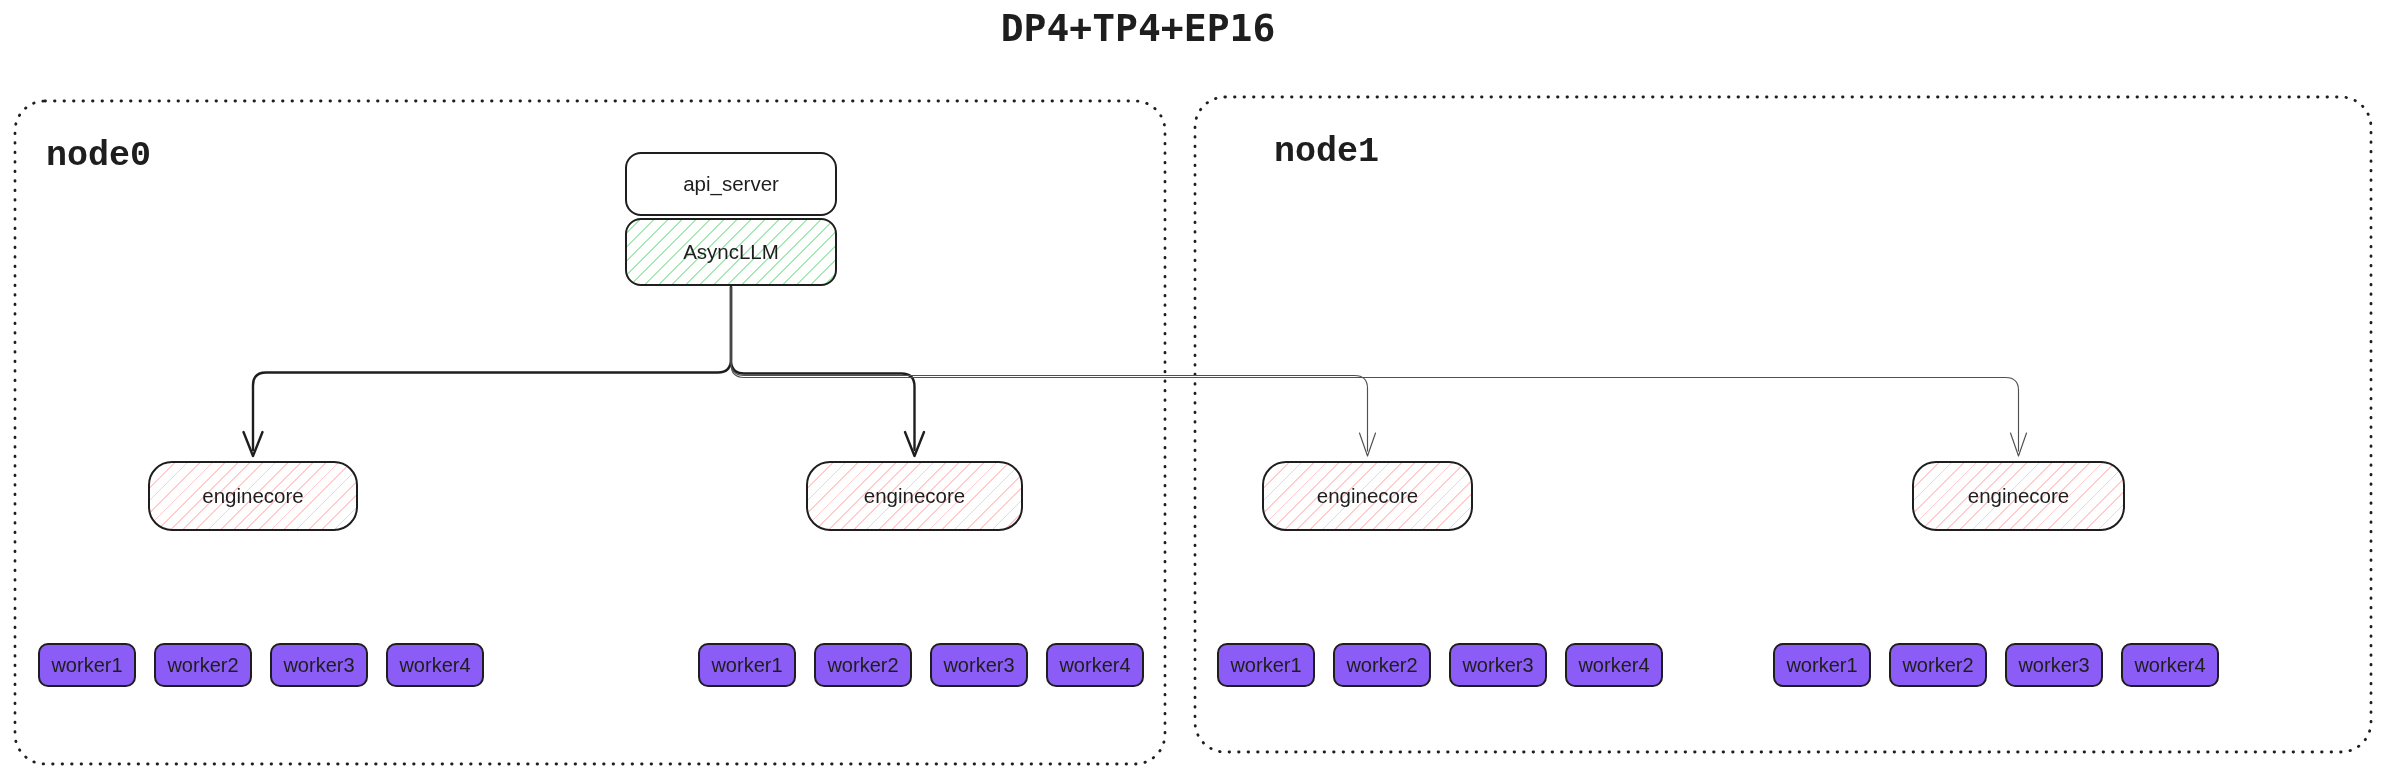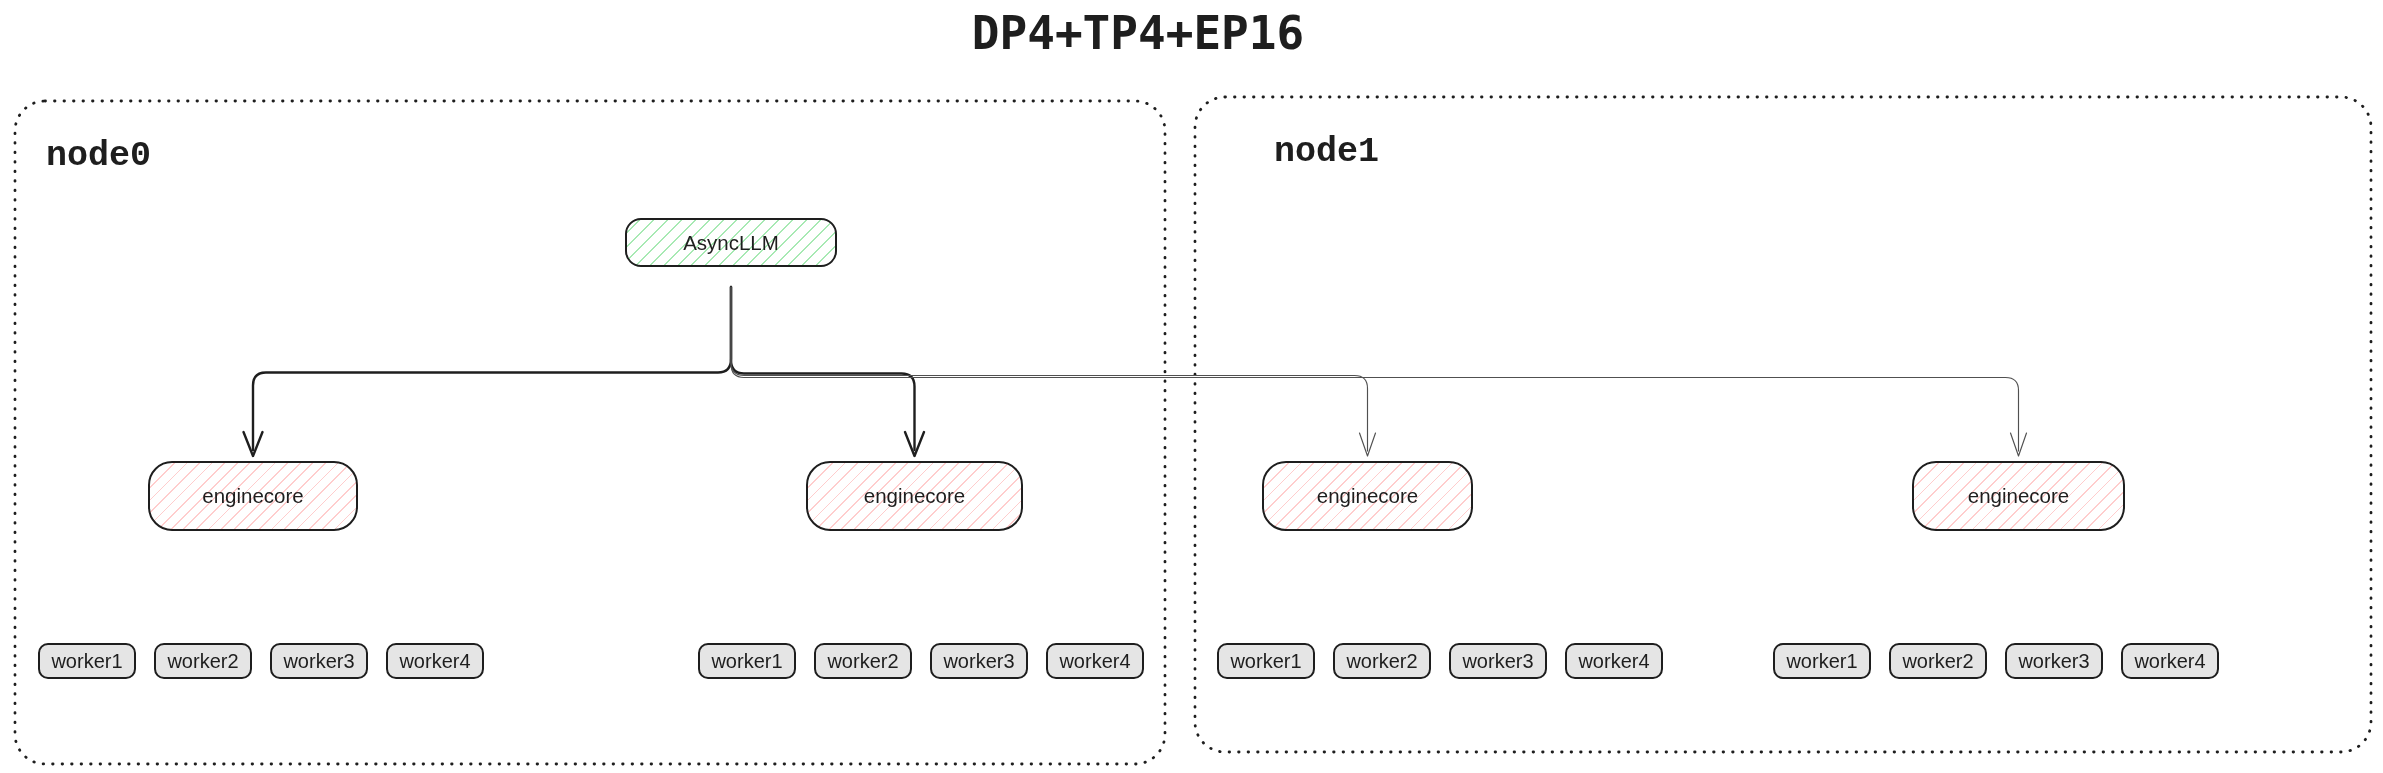--- a/index.html
+++ b/index.html
@@ -7,21 +7,21 @@
     --thin:#505050;
     --green:#a7e9b3;
     --red:#ffcdcd;
   }
   *{box-sizing:border-box;margin:0;padding:0}
   body{background:#ffffff;font-family:"Liberation Sans",sans-serif;color:var(--ink)}
   .canvas{position:relative;width:2383px;height:773px;background:#fff;overflow:hidden}
 
   .title{
     position:absolute;left:1138px;top:6px;transform:translateX(-50%);
-    font-family:"DejaVu Sans Mono",monospace;font-size:46px;font-weight:600;
+    font-family:"DejaVu Sans Mono",monospace;font-size:38px;font-weight:600;
     white-space:nowrap;color:var(--ink);
   }
 
   svg.overlay{position:absolute;left:0;top:0;width:2383px;height:773px;pointer-events:none}
   .node-rect{fill:none;stroke:var(--ink);stroke-width:2.8;stroke-linecap:round;stroke-dasharray:0.5 9}
   .arrow-thick{fill:none;stroke:var(--ink);stroke-width:2.4;stroke-linecap:round;stroke-linejoin:round}
   .arrow-thin{fill:none;stroke:var(--thin);stroke-width:1.15;stroke-linecap:round;stroke-linejoin:round}
 
   .node-label{
     position:absolute;font-family:Liberation Mono, monospace;
@@ -38,22 +38,22 @@
     border-radius:16px;
     background-image:repeating-linear-gradient(135deg,transparent 0 8.4px,var(--green) 8.4px 9.8px);
   }
   .engine{
     border-radius:24px;
     background-image:repeating-linear-gradient(135deg,transparent 0 7.7px,var(--red) 7.7px 8.9px);
   }
 
   .worker-row{position:absolute;display:flex;gap:18px}
   .worker{
-    width:98px;height:36px;display:flex;align-items:center;justify-content:center;
-    border:2px solid var(--ink);border-radius:10px;background:#e5e5e5;
+    width:98px;height:44px;display:flex;align-items:center;justify-content:center;
+    border:2px solid var(--ink);border-radius:10px;background:#8b5cf6;
     font-size:20px;color:var(--ink);white-space:nowrap;
   }
 </style>
 </head>
 <body>
 
 <div class="canvas">
 
   <div class="title">DP4+TP4+EP16</div>
 
@@ -71,21 +71,22 @@
     <path class="arrow-thin" d="M731 287 L731 362 Q731 375.5 744 375.5 L1354.5 375.5 Q1367.5 375.5 1367.5 388.5 L1367.5 451"></path>
     <polyline class="arrow-thin" points="1359.5,433 1367.5,456 1375.5,433"></polyline>
 
     <path class="arrow-thin" d="M731 287 L731 364 Q731 377.5 744 377.5 L2005.5 377.5 Q2018.5 377.5 2018.5 390.5 L2018.5 451"></path>
     <polyline class="arrow-thin" points="2010.5,433 2018.5,456 2026.5,433"></polyline>
   </svg>
 
   <div class="node-label" style="left:46px;top:136px">node0</div>
   <div class="node-label" style="left:1274px;top:132px">node1</div>
 
-  <div class="card async" style="left:625px;top:218px;width:212px;height:49px">AsyncLLM</div>
+  <div class="card api" style="left:625px;top:152px;width:212px;height:64px">api_server</div>
+  <div class="card async" style="left:625px;top:218px;width:212px;height:68px">AsyncLLM</div>
 
   <div class="card engine" style="left:148px;top:461px;width:210px;height:70px">enginecore</div>
   <div class="card engine" style="left:806px;top:461px;width:217px;height:70px">enginecore</div>
   <div class="card engine" style="left:1262px;top:461px;width:211px;height:70px">enginecore</div>
   <div class="card engine" style="left:1912px;top:461px;width:213px;height:70px">enginecore</div>
 
   <div class="worker-row" style="left:38px;top:643px">
     <div class="worker">worker1</div>
     <div class="worker">worker2</div>
     <div class="worker">worker3</div>

